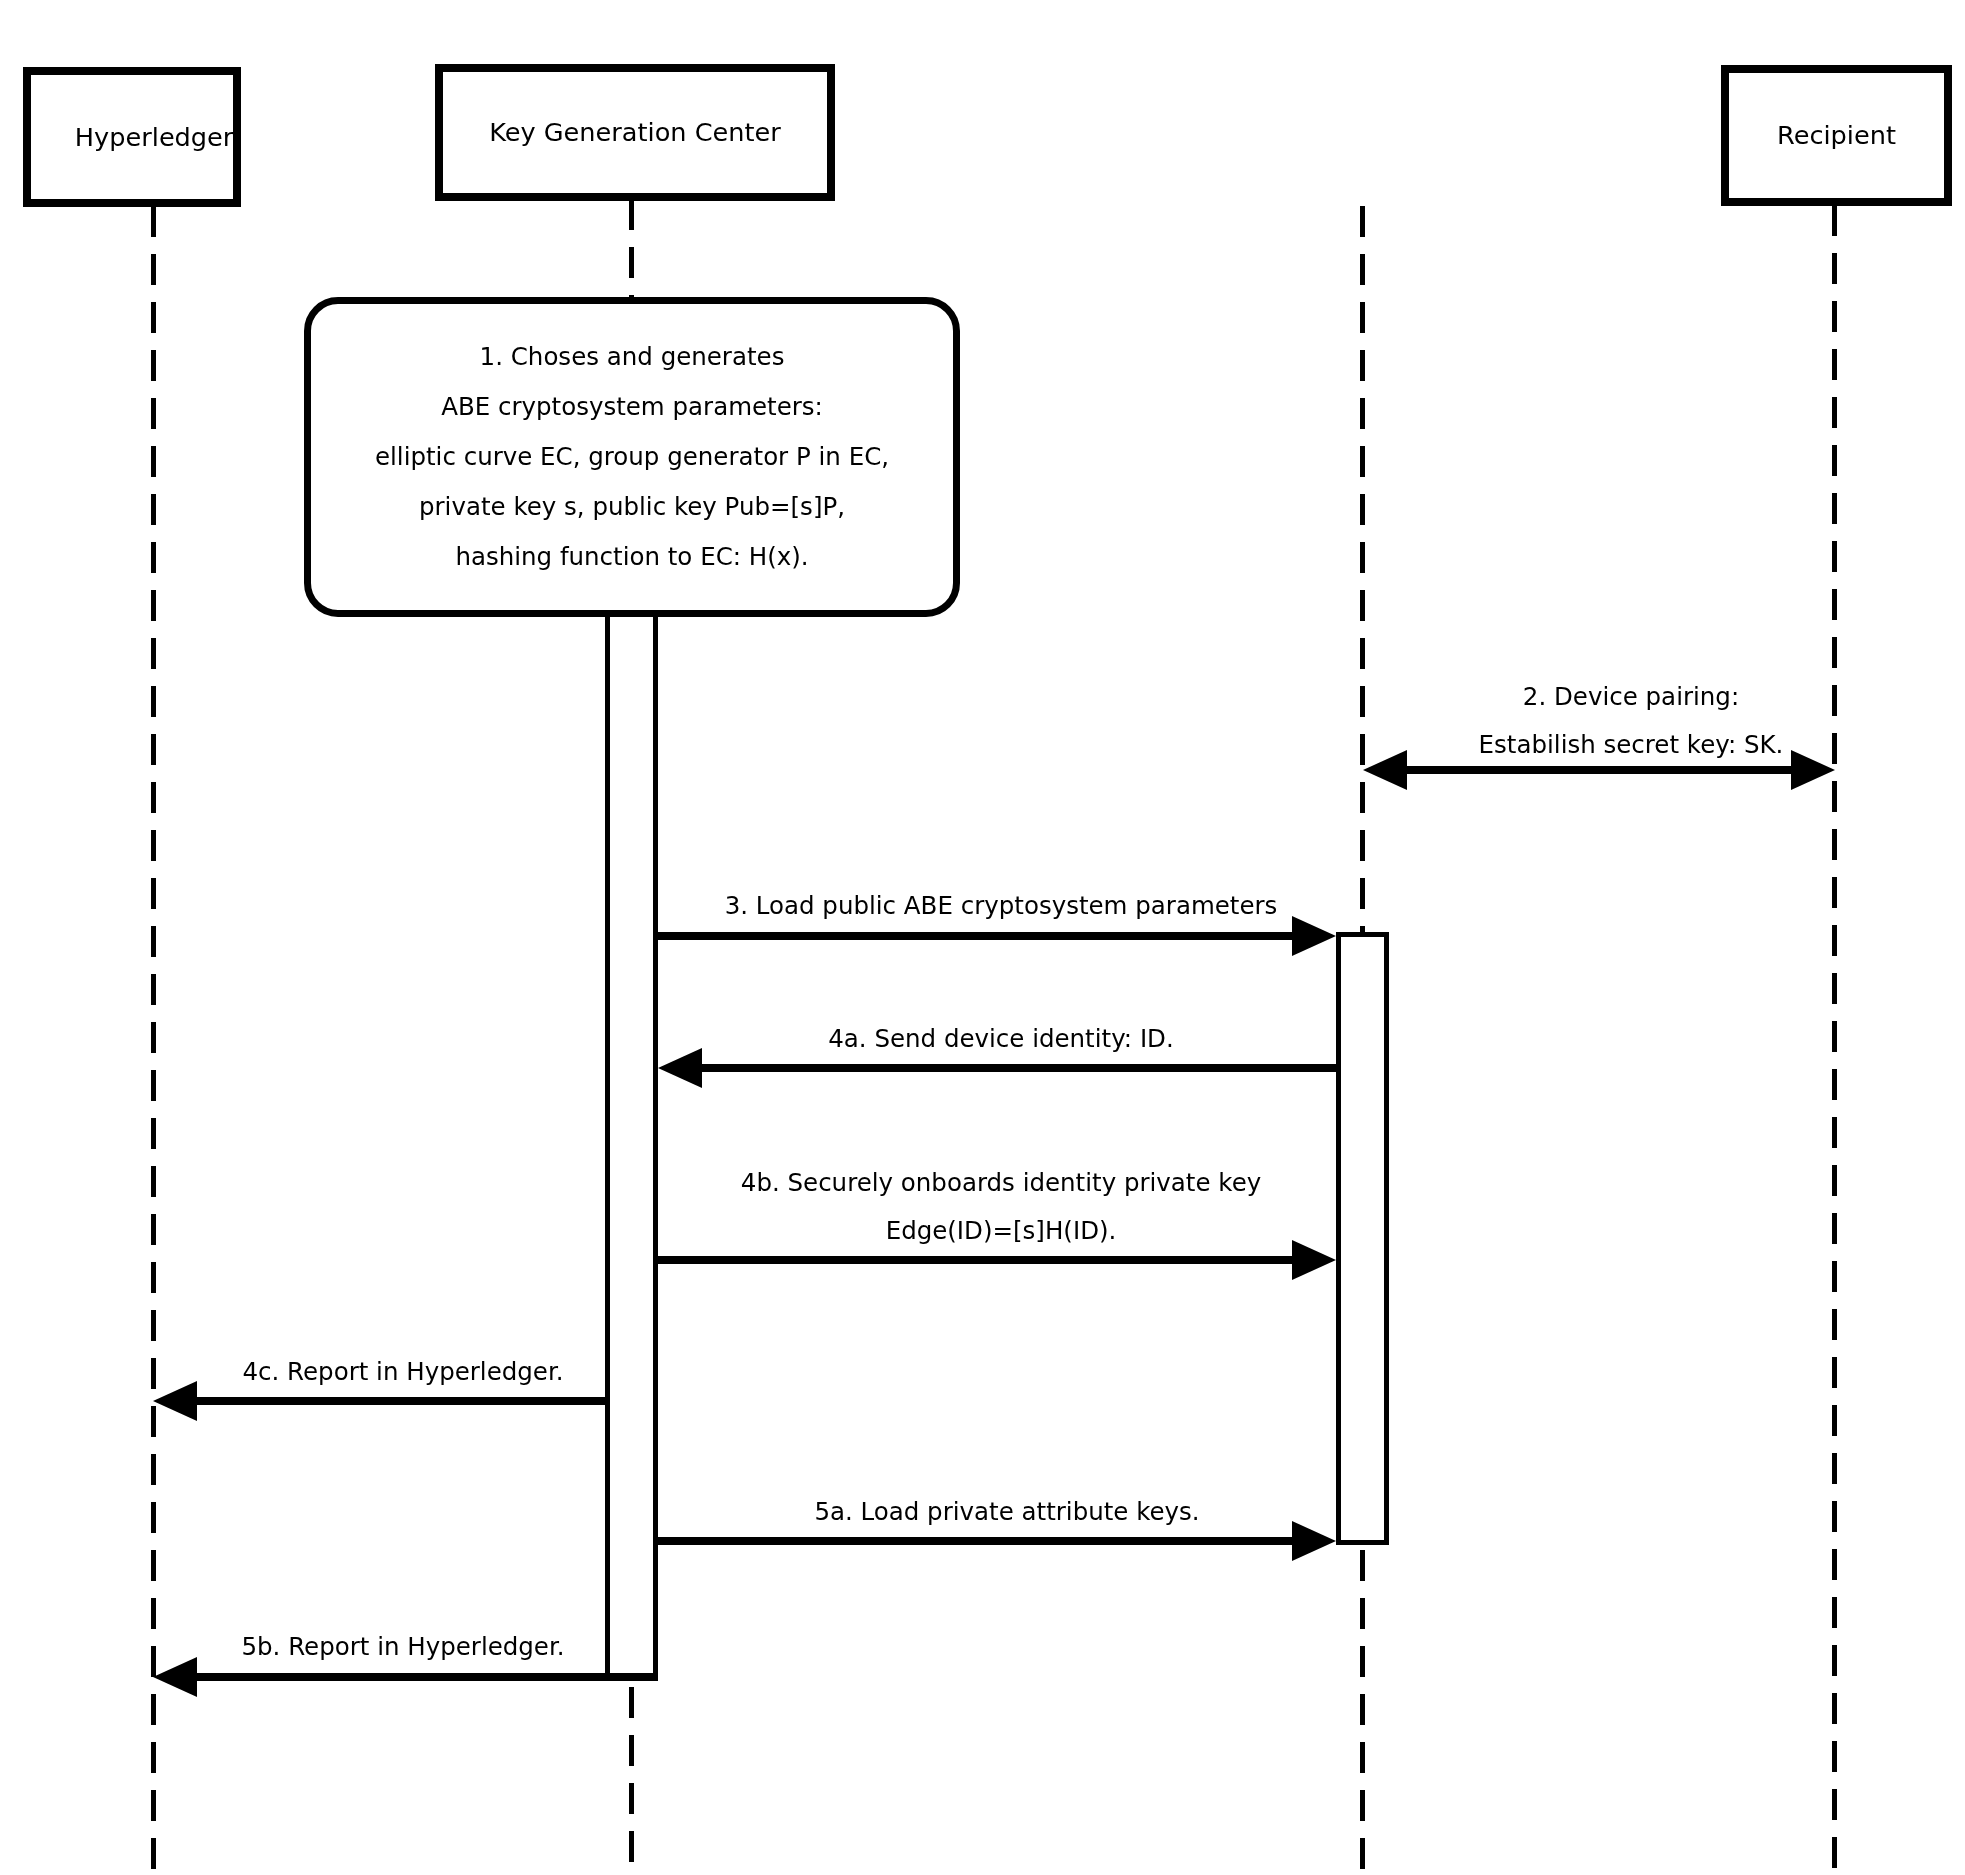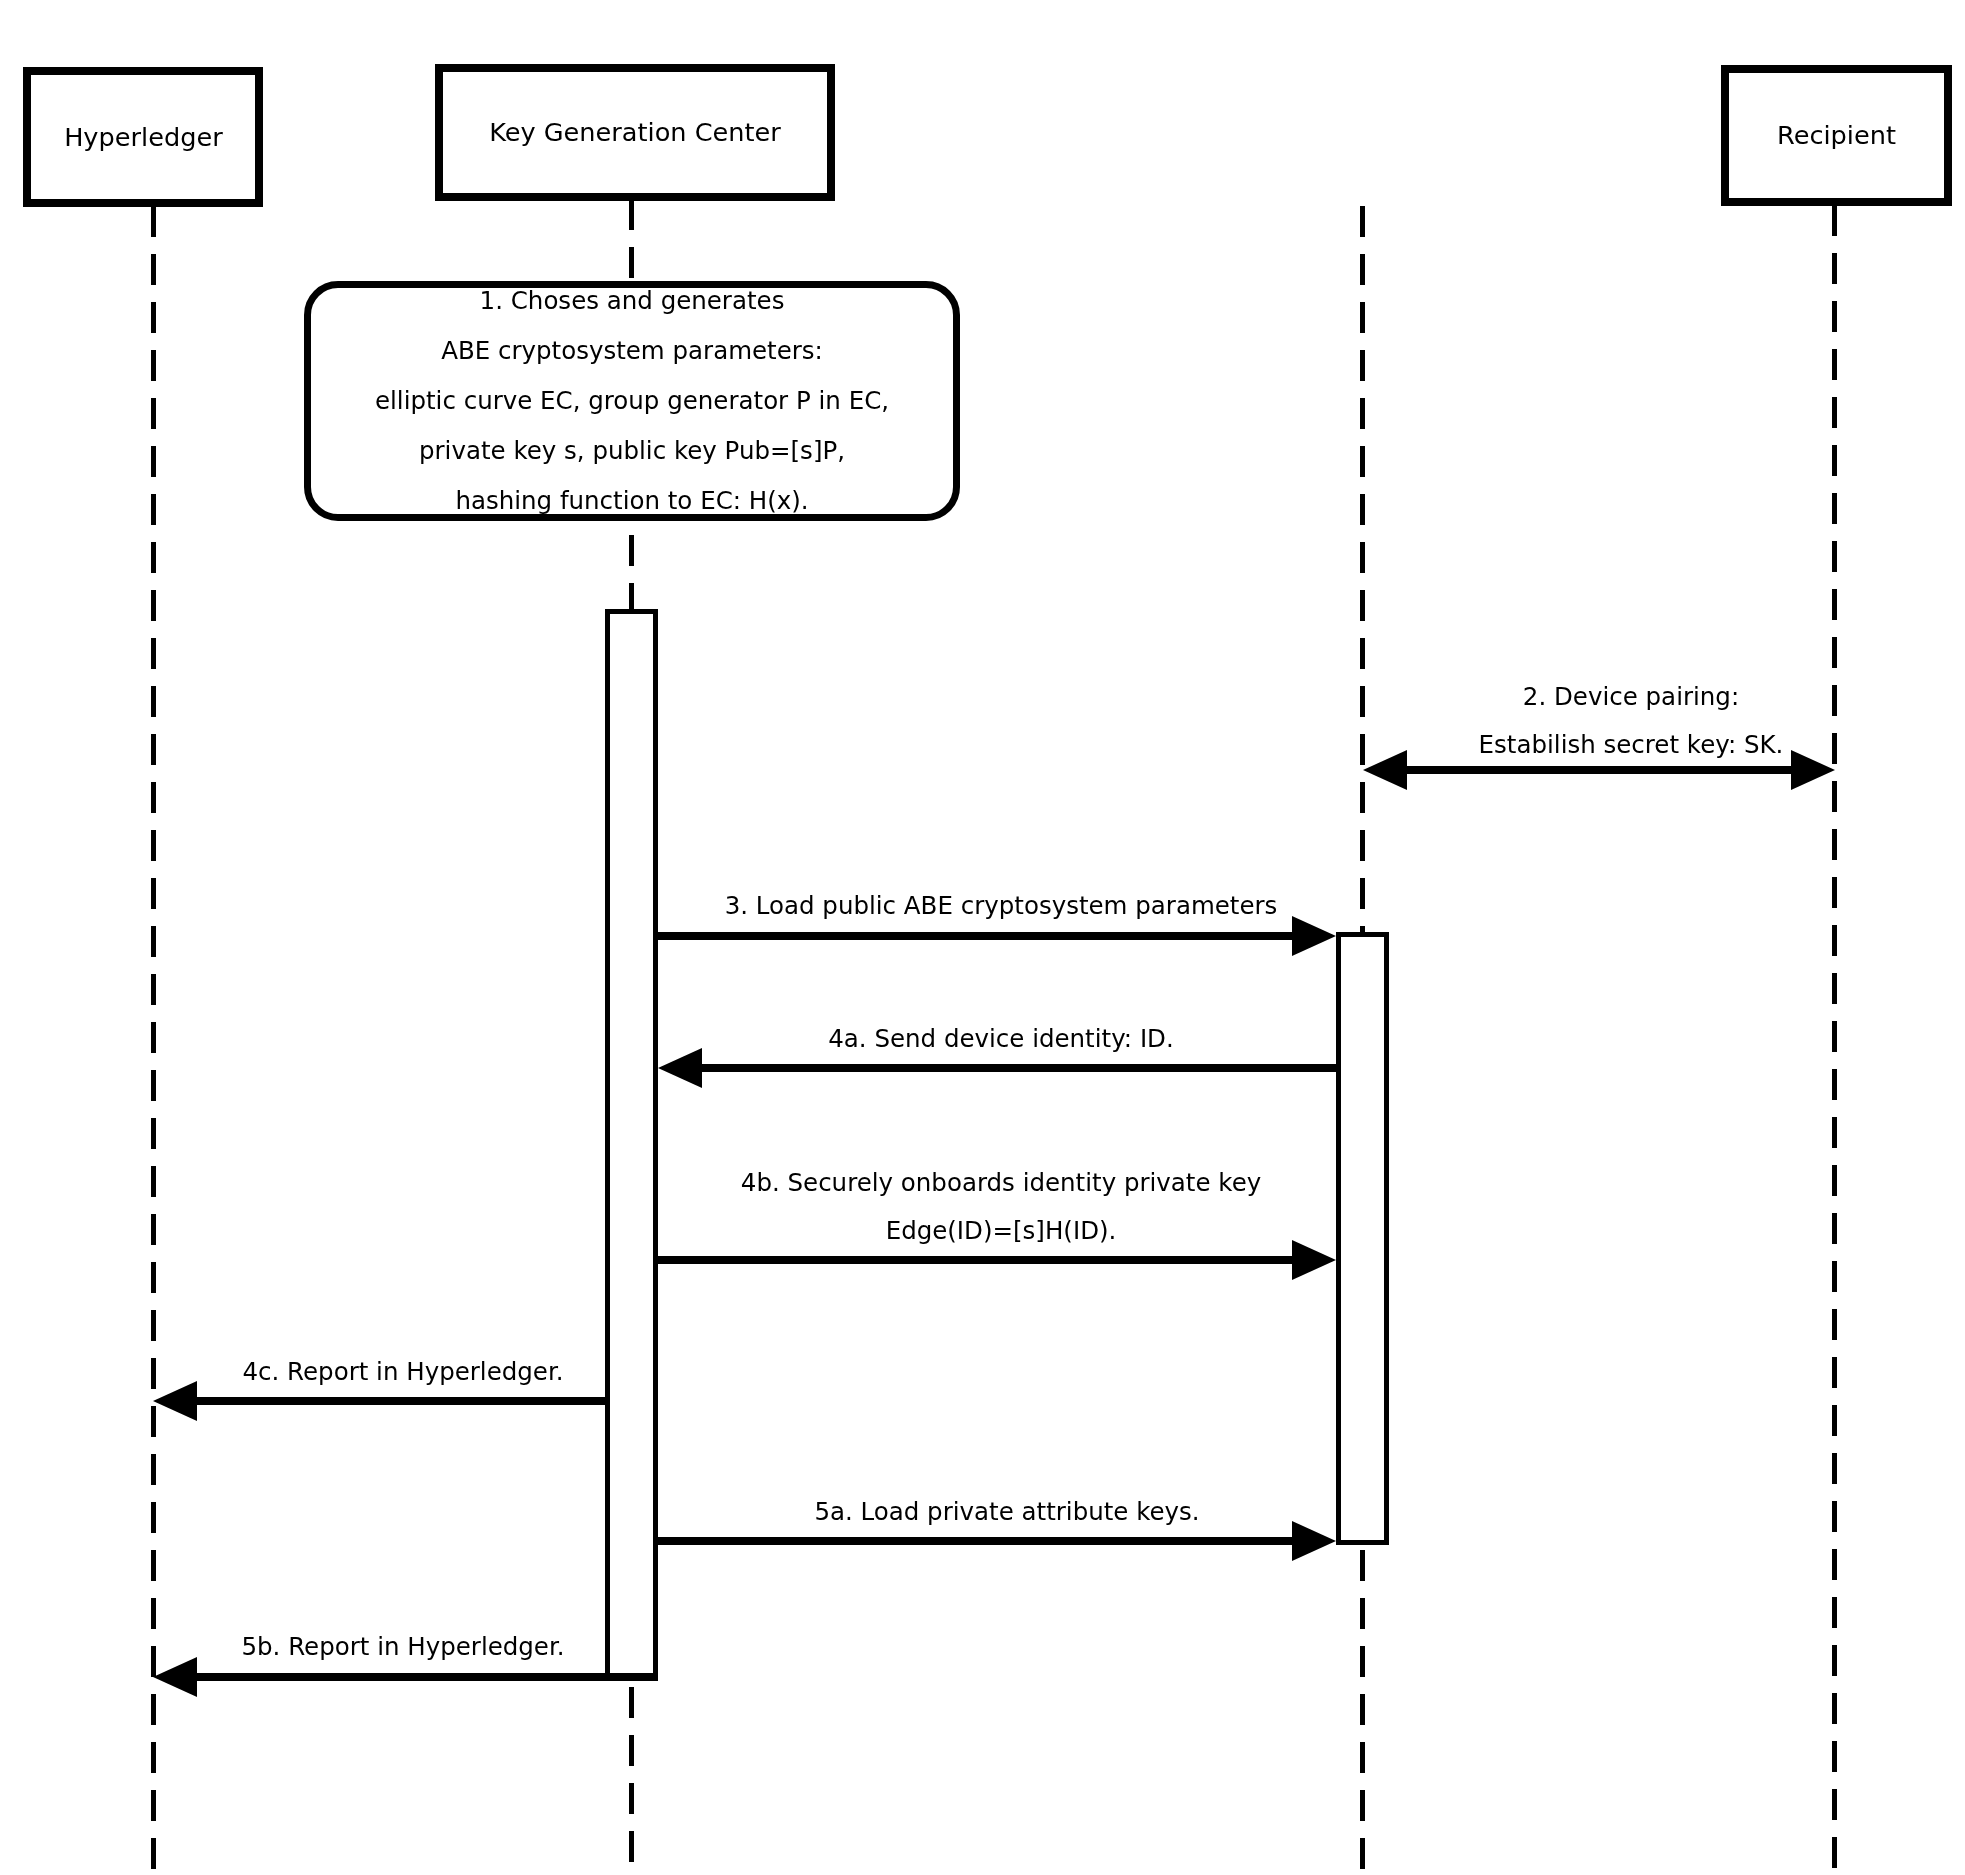--- a/index.html
+++ b/index.html
@@ -91,34 +91,34 @@
 </head>
 <body>
 
 <div id="stage">
 
   <div class="lifeline" style="left:151px; top:206px; height:1664px;"></div>
   <div class="lifeline" style="left:629px; top:199px; height:1671px;"></div>
   <div class="lifeline" style="left:1360px; top:206px; height:1664px;"></div>
   <div class="lifeline" style="left:1832px; top:205px; height:1665px;"></div>
 
-  <div class="actor-box" style="left:23.4px; top:67px; width:240px; height:140px;">
+  <div class="actor-box" style="left:23.4px; top:67px; width:218px; height:140px;align-items:flex-end;">
     <span>Hyperledger</span>
   </div>
 
   <div class="actor-box" style="left:435px; top:64px; width:400px; height:137px;">
     <span>Key Generation Center</span>
   </div>
 
 
   <div class="actor-box" style="left:1721px; top:65px; width:231px; height:141px;">
     <span>Recipient</span>
   </div>
 
-  <div class="note" style="left:304px; top:281px; width:656px; height:240px;">
+  <div class="note" style="left:304px; top:297px; width:656px; height:320px;">
     <span>1. Choses and generates</span>
     <span>ABE cryptosystem parameters:</span>
     <span>elliptic curve EC, group generator P in EC,</span>
     <span>private key s, public key Pub=[s]P,</span>
     <span>hashing function to EC: H(x).</span>
   </div>
 
   <div class="activation" style="left:605px; top:609px; height:1071px;"></div>
   <div class="activation" style="left:1336px; top:932px; height:613px;"></div>
 

